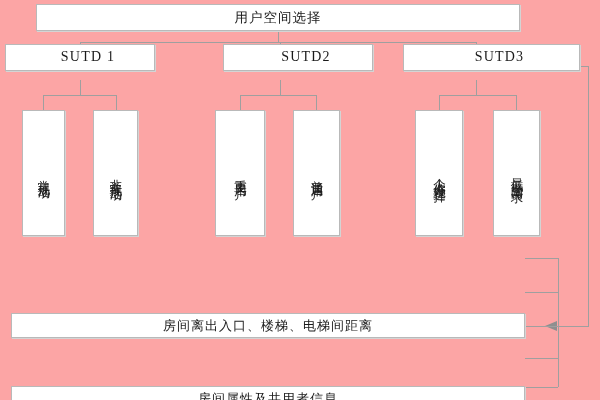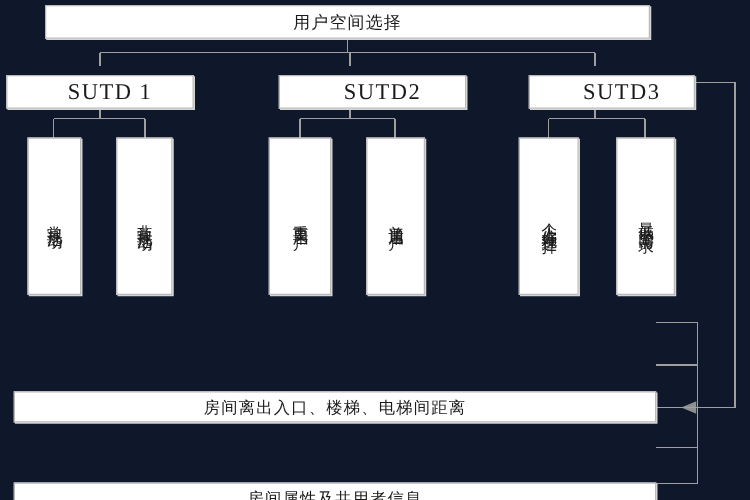--- a/index.html
+++ b/index.html
@@ -11,21 +11,21 @@
   body {
     width: 600px;
     height: 400px;
     font-family: "Liberation Sans", "DejaVu Sans", sans-serif;
     overflow: hidden;
   }
   #diagram {
     position: relative;
     width: 600px;
     height: 400px;
-    background: #0f172a;
+    background: #fca5a5;
   }
   
   .box {
     position: absolute;
     box-sizing: border-box;
     border: 1px solid #b9b9b9;
     background: #ffffff;
     display: flex;
     align-items: center;
     justify-content: center;
@@ -40,30 +40,30 @@
   #root-box {
     left: 36px;
     top: 4px;
     width: 484px;
     height: 27px;
     font-size: 13.5px;
     letter-spacing: 1px;
   }
   
   .sutd-box {
-    top: 60px;
+    top: 44px;
     height: 27px;
-    font-size: 18px;
+    font-size: 14px;
     font-family: "Liberation Serif", "DejaVu Serif", serif;
     letter-spacing: 1.2px;
     padding-left: 16px;
   }
   #sutd-1 { left: 5px;   width: 150px; }
   #sutd-2 { left: 205px; width: 150px; margin-left: 18px; }
-  #sutd-3 { left: 403px; width: 133px; margin-left: 20px; }
+  #sutd-3 { left: 403px; width: 177px; }
 
   
   .vbox {
     top: 110px;
     height: 126px;
     font-size: 12.5px;
     writing-mode: vertical-rl;
     text-orientation: upright;
     letter-spacing: 2.5px;
     padding-top: 4px;

